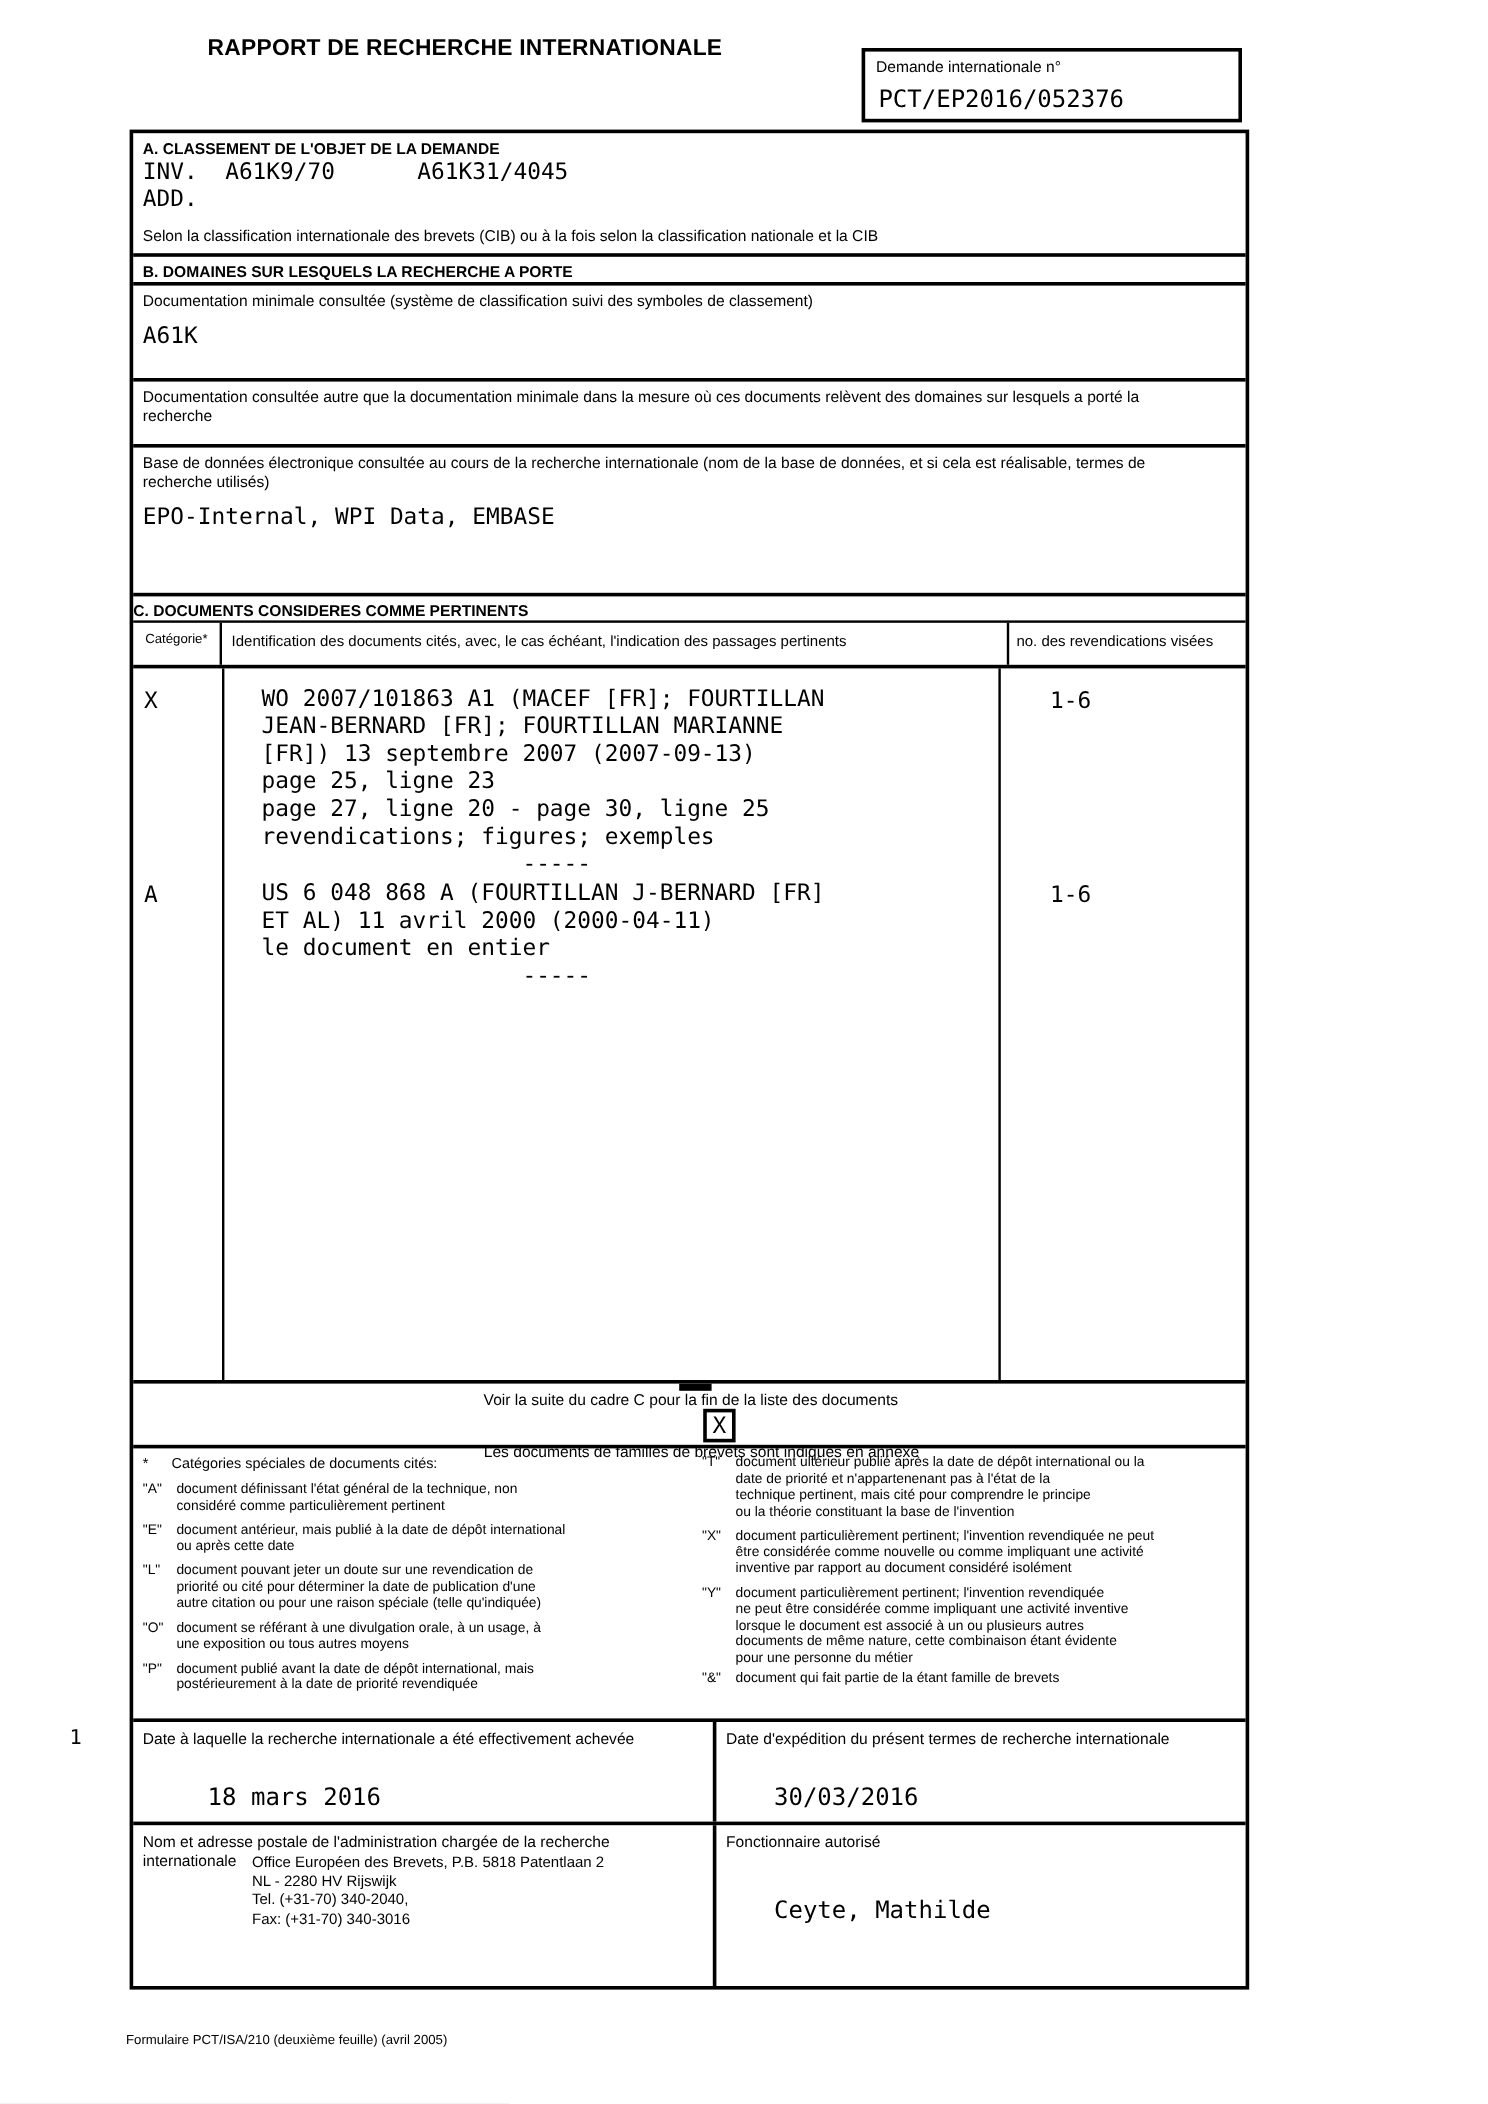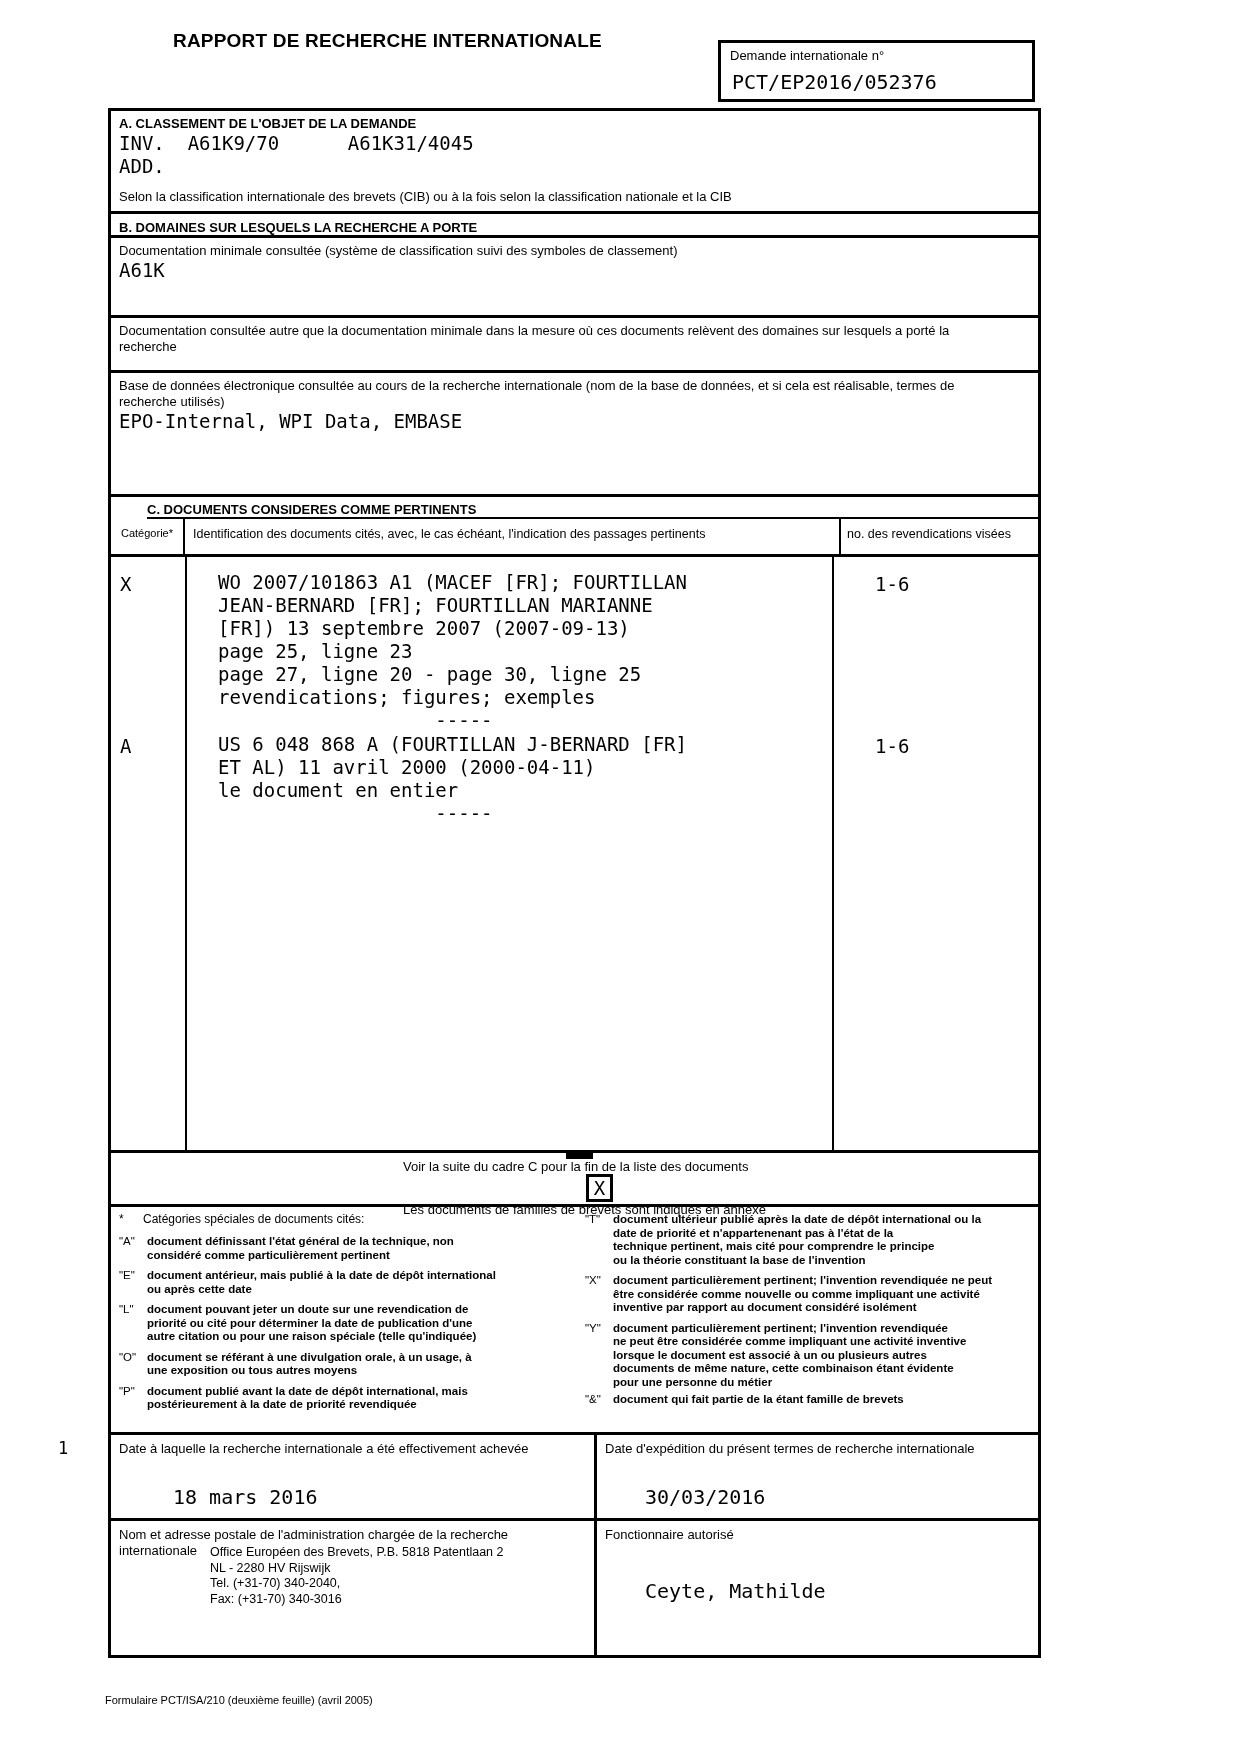--- a/index.html
+++ b/index.html
@@ -33,26 +33,26 @@
   .sec-title{font-size:13px;font-weight:bold;}
   .small-lbl{font-size:13px;line-height:16px;}
 
   .sec-a{height:103px;padding:5px 8px;}
   .sec-a .cls{font-size:19px;line-height:22px;margin-top:1px;}
   .sec-a .note{position:absolute;left:8px;bottom:6px;}
 
   .bar{height:24px;padding:4px 8px;}
 
   .min-doc{height:80px;padding:5px 8px;}
-  .big-val{font-size:19px;margin-top:0;}
+  .big-val{font-size:19px;margin-top:10px;}
 
   .other-doc{height:55px;padding:5px 8px;}
   .db-box{height:124px;padding:5px 8px;}
 
-  .bar-c{height:22px;padding:3px 0;margin-left:36px;}
+  .bar-c{height:22px;padding:3px 0;}
 
   .thead{height:38px;display:flex;}
   .thead .c1{width:74px;border-right:2px solid #000;padding:8px 4px;text-align:center;font-size:11px;box-sizing:border-box;}
   .thead .c2{flex:1;border-right:2px solid #000;padding:8px 8px;font-size:12.5px;box-sizing:border-box;}
   .thead .c3{width:197px;padding:8px 6px;font-size:12.5px;box-sizing:border-box;}
 
   .tbody{height:596px;}
   .tbody .vline1{position:absolute;left:74px;top:0;bottom:0;width:2px;background:#000;}
   .tbody .vline2{position:absolute;left:721px;top:0;bottom:0;width:2px;background:#000;}
   .doc-cat{position:absolute;left:9px;font-size:19px;}
@@ -65,21 +65,21 @@
   .checkrow .lab{font-size:13px;}
 
   .legend{height:228px;padding:5px 6px;display:flex;font-size:11.5px;}
   .leg-col{box-sizing:border-box;}
   .leg-left{width:462px;padding-left:2px;}
   .leg-right{flex:1;padding-left:6px;}
   .leg-title{display:flex;margin-bottom:9px;font-size:12px;}
   .leg-title .code{width:24px;}
   .leg-entry{display:flex;margin-bottom:7px;line-height:13.5px;}
   .leg-entry .code{width:28px;flex:none;}
-  .leg-entry .txt{flex:1;font-weight:bold;}
+  .leg-entry .txt{flex:1;}
 
   .dates{height:86px;display:flex;}
   .dcell{box-sizing:border-box;padding:6px 8px;position:relative;}
   .dcell.left{width:486px;border-right:3px solid #000;}
   .dcell.right{flex:1;}
   .date-val{position:absolute;top:50px;font-size:20px;}
   .dcell.left .date-val{left:62px;}
   .dcell.right .date-val{left:48px;}
 
   .auth{height:134px;display:flex;}

